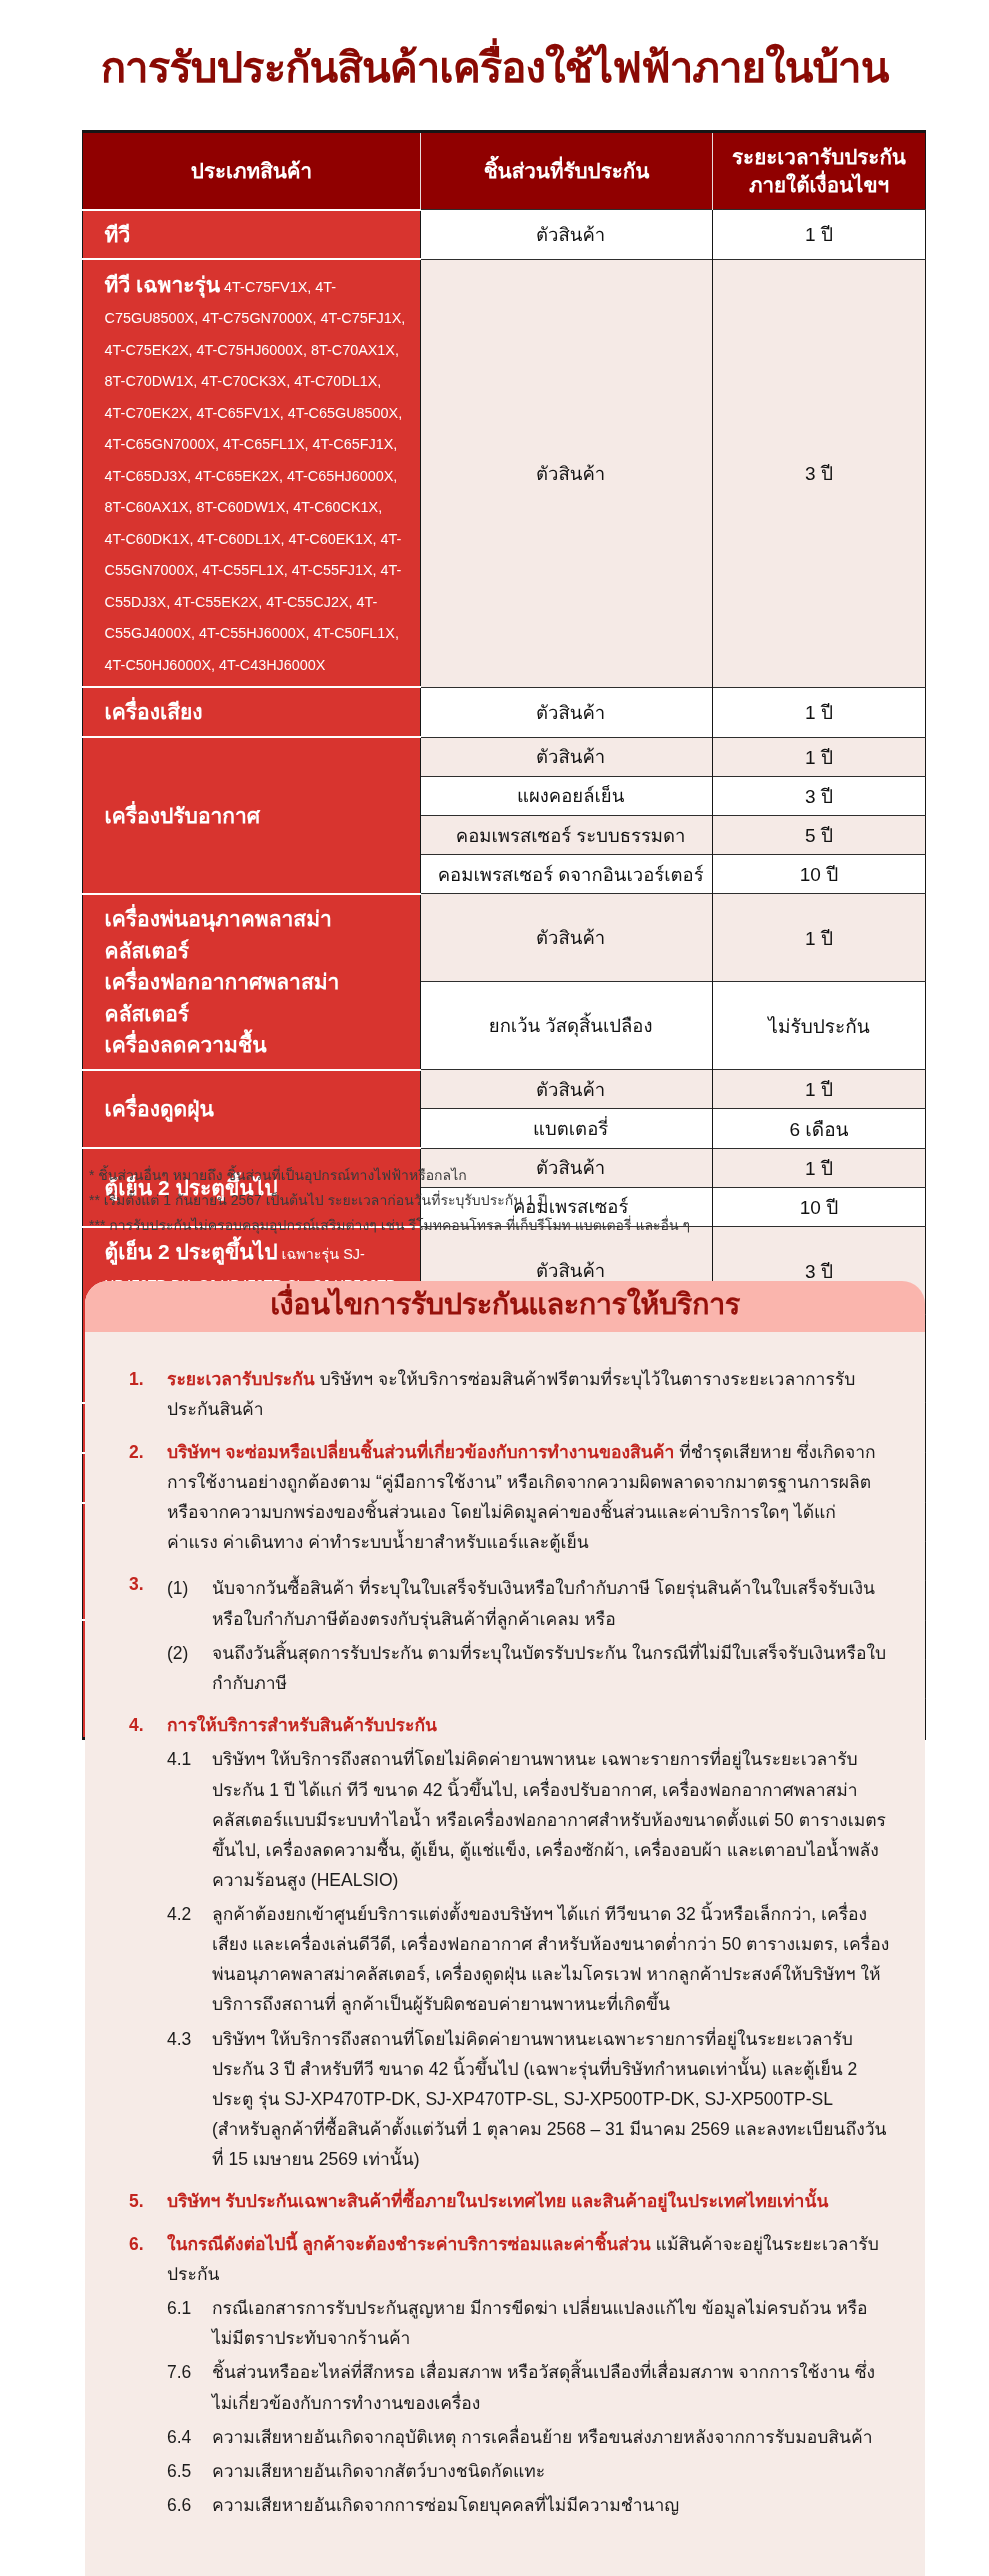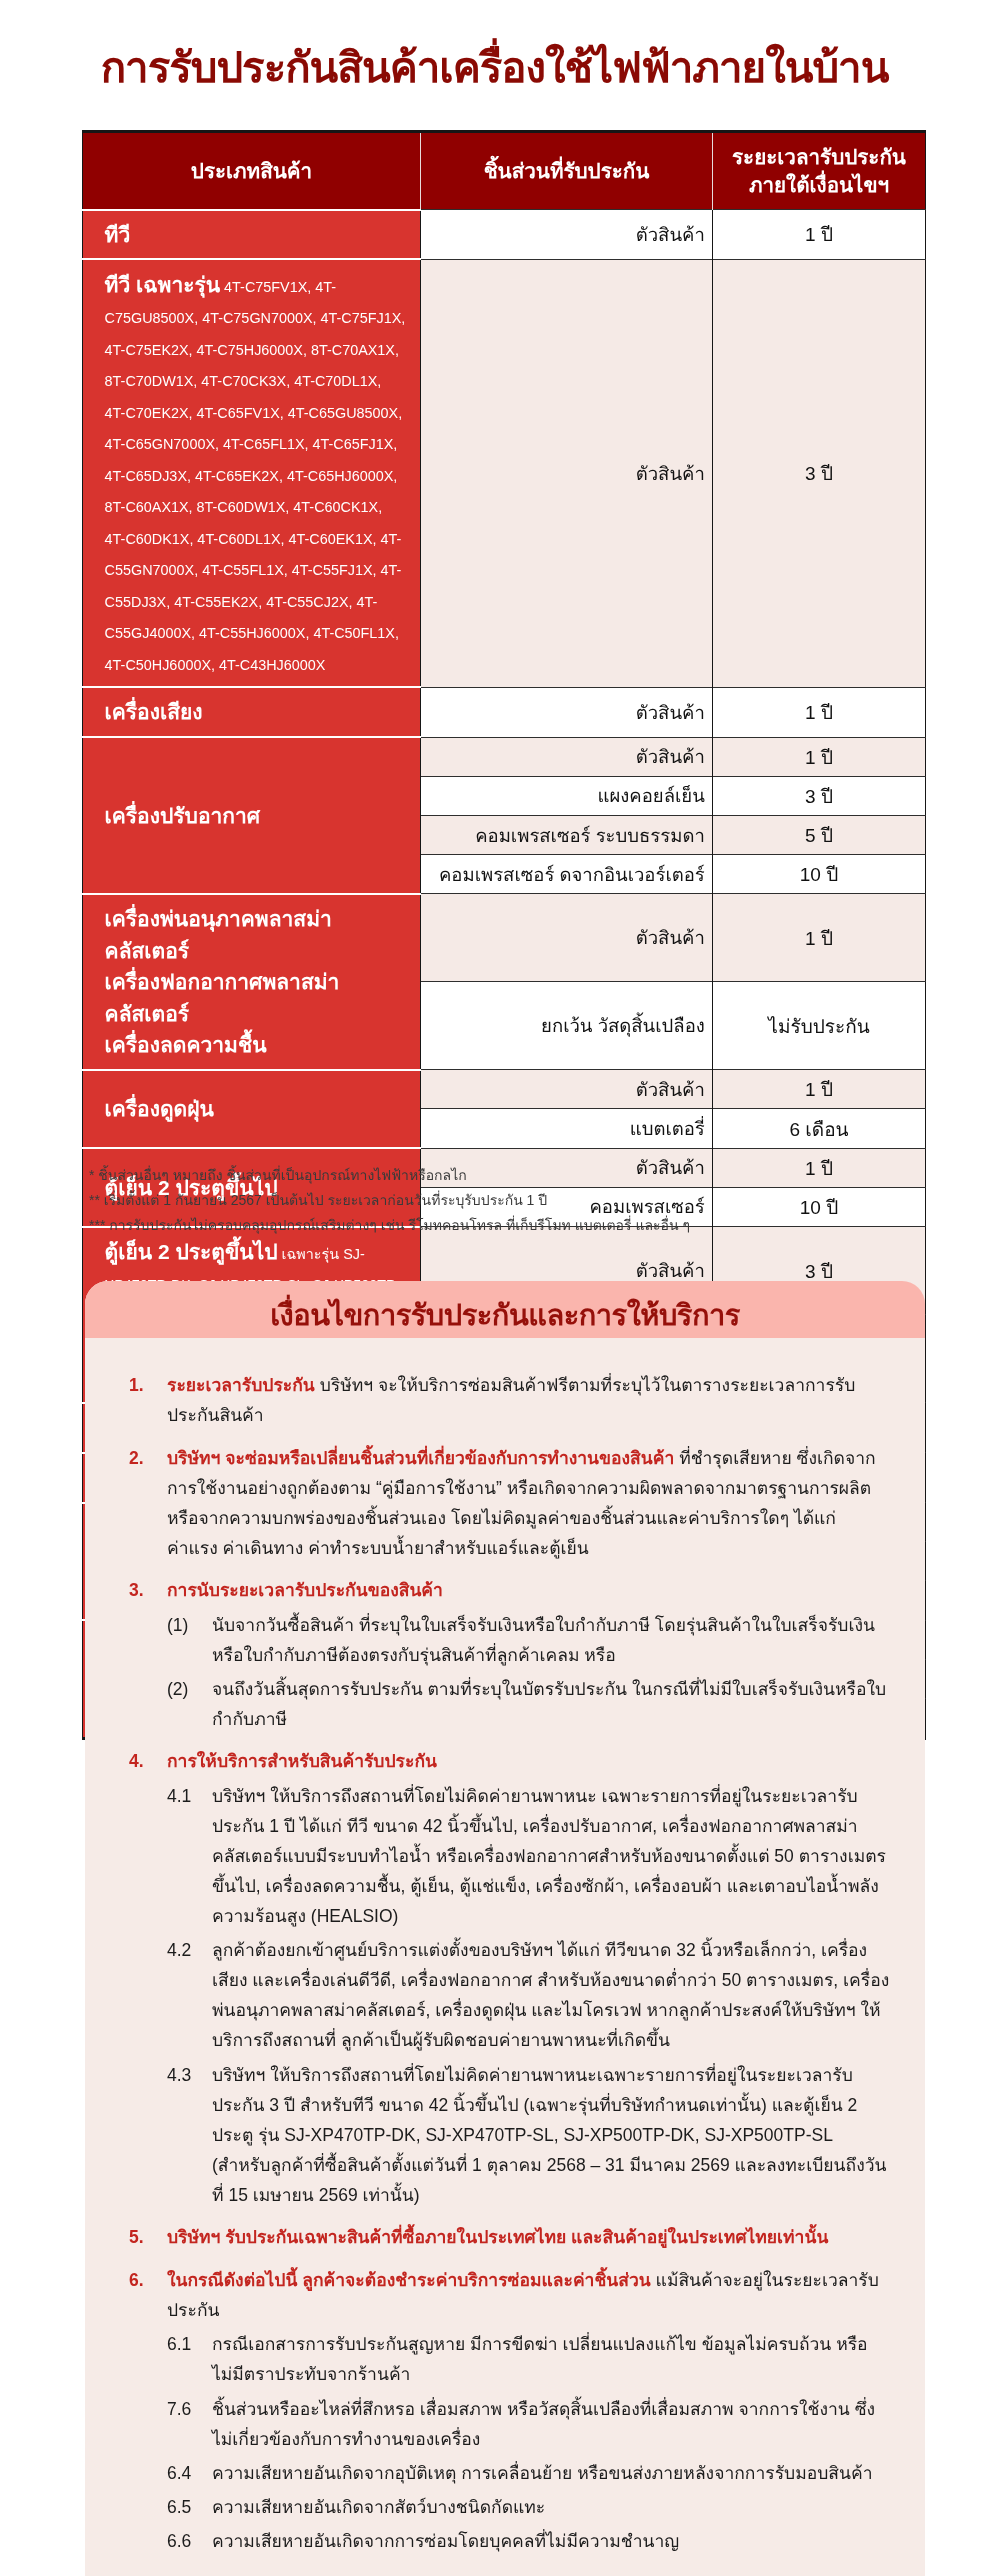--- a/index.html
+++ b/index.html
@@ -19,33 +19,33 @@
     table-layout:fixed;}
   .warranty-table th{background:var(--maroon-header);color:#fff;font-size:20.6px;font-weight:bold;
     height:78px;text-align:center;vertical-align:middle;white-space:pre-line;line-height:1.35;}
   .warranty-table th + th{border-left:1px solid #e7dcdc;}
   .col1{width:338px;} .col2{width:292px;} .col3{width:213px;}
   td.group-cell{background:var(--group-red);color:#fff;vertical-align:middle;
     padding:8.2px 14.4px 8.2px 21.6px;border-top:2.6px solid #ffffff;}
   .g-title{font-size:21px;font-weight:bold;white-space:pre-line;line-height:1.5;}
   .g-models{font-size:14.4px;font-weight:normal;line-height:1.7;}
   .g-note{font-size:12px;font-weight:normal;line-height:1.65;margin-top:4.1px;}
-  td.part{font-size:18.5px;color:#111;text-align:right;padding:4.1px 7.2px 4.1px 15.5px;height:30px;
+  td.part{font-size:18.5px;color:#111;text-align:center;padding:4.1px 7.2px 4.1px 15.5px;height:30px;
     border-left:1px solid #161616;border-top:1px solid #2e2e2e;vertical-align:middle;}
   td.period{font-size:19px;color:#111;text-align:center;padding:4.1px 3.1px;
     border-left:1px solid #161616;border-top:1px solid #2e2e2e;vertical-align:middle;}
   tr.pink td.part, tr.pink td.period{background:var(--row-pink);}
   tr.white td.part, tr.white td.period{background:#fff;}
 
   .footnotes{position:absolute;left:89px;top:1163px;width:835px;
     font-size:14px;color:#3a3a3a;line-height:1.78;}
 
   .cond-box{position:absolute;left:85px;top:1281px;width:840px;height:1623px;
     background:var(--box-pink);border-radius:23px;overflow:hidden;}
-  .cond-head{height:57px;background:var(--band-salmon);display:flex;align-items:flex-end;justify-content:center;}
+  .cond-head{height:51px;background:var(--band-salmon);display:flex;align-items:flex-start;justify-content:center;}
   .cond-title{font-size:29px;font-weight:bold;color:#96100a;letter-spacing:-0.5px;}
   .cond-list{padding:32px 34px 15.5px 44px;}
   .cond-item{display:flex;margin-bottom:12.4px;font-size:17.5px;line-height:1.72;color:#1c1c1c;}
   .cond-no{width:38px;flex:none;font-weight:bold;color:var(--accent-red);}
   .cond-body{flex:1;}
   .cond-lead{font-weight:bold;color:var(--accent-red);}
   .cond-sub{display:flex;margin-top:4.1px;}
   .sub-no{width:45px;flex:none;}
   .sub-text{flex:1;}
 </style>
@@ -221,21 +221,20 @@
         </div>
         <div class="cond-item">
           <div class="cond-no">2.</div>
           <div class="cond-body">
             <div class="cond-text"><span class="cond-lead">บริษัทฯ จะซ่อมหรือเปลี่ยนชิ้นส่วนที่เกี่ยวข้องกับการทำงานของสินค้า</span> ที่ชำรุดเสียหาย ซึ่งเกิดจากการใช้งานอย่างถูกต้องตาม “คู่มือการใช้งาน” หรือเกิดจากความผิดพลาดจากมาตรฐานการผลิต หรือจากความบกพร่องของชิ้นส่วนเอง โดยไม่คิดมูลค่าของชิ้นส่วนและค่าบริการใดๆ ได้แก่ ค่าแรง ค่าเดินทาง ค่าทำระบบน้ำยาสำหรับแอร์และตู้เย็น</div>
           </div>
         </div>
         <div class="cond-item">
           <div class="cond-no">3.</div>
           <div class="cond-body">
-            <div class="cond-text"><span class="cond-lead">การนับระยะเวลารับประกันของสินค้า</span></div>
             <div class="cond-sub">
               <div class="sub-no">(1)</div>
               <div class="sub-text">นับจากวันซื้อสินค้า ที่ระบุในใบเสร็จรับเงินหรือใบกำกับภาษี โดยรุ่นสินค้าในใบเสร็จรับเงินหรือใบกำกับภาษีต้องตรงกับรุ่นสินค้าที่ลูกค้าเคลม หรือ</div>
             </div>
             <div class="cond-sub">
               <div class="sub-no">(2)</div>
               <div class="sub-text">จนถึงวันสิ้นสุดการรับประกัน ตามที่ระบุในบัตรรับประกัน ในกรณีที่ไม่มีใบเสร็จรับเงินหรือใบกำกับภาษี</div>
             </div>
           </div>
         </div>

